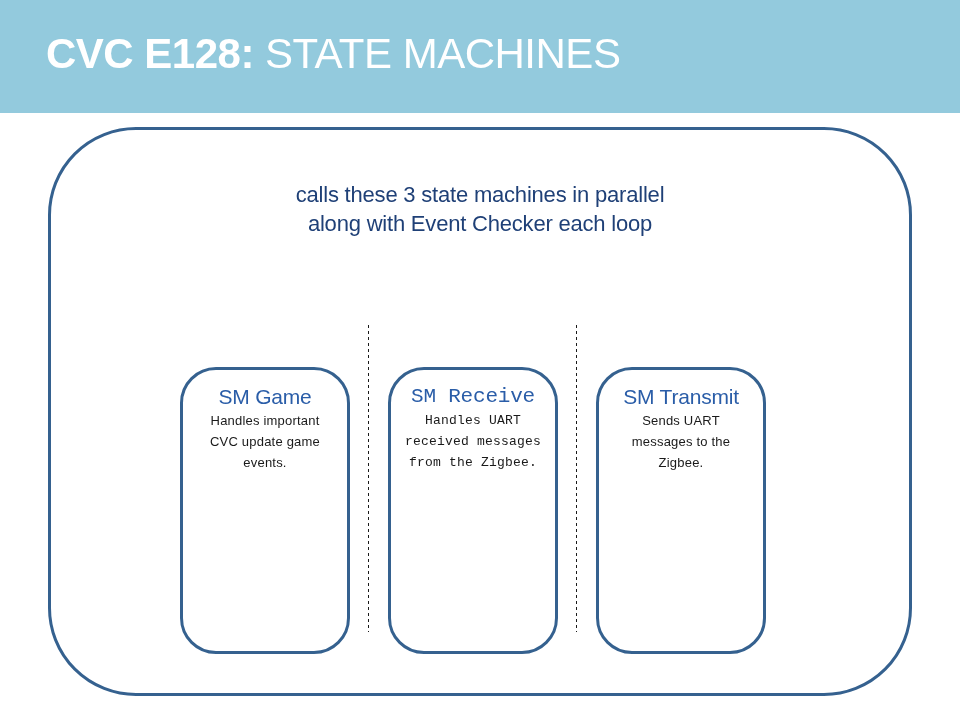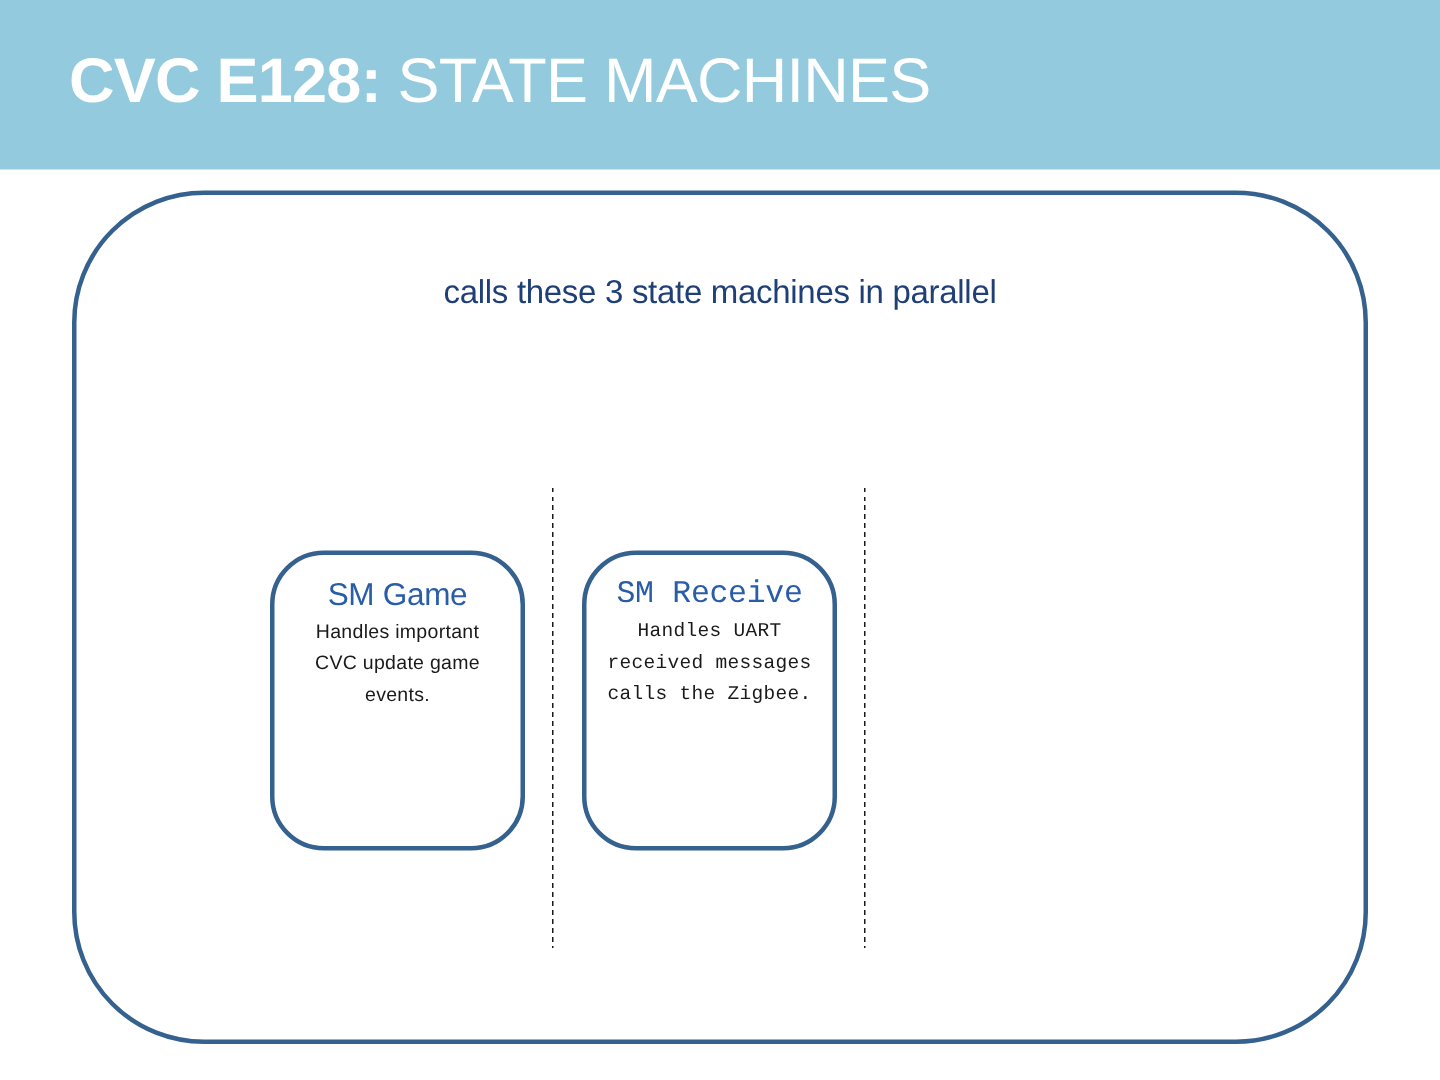--- a/index.html
+++ b/index.html
@@ -74,21 +74,21 @@
       to bottom,
       var(--dash) 0px, var(--dash) 3px,
       transparent 3px, transparent 6px);
   }
   .dash1{left:368px;}
   .dash2{left:576px;}
   
   .sm-box{
     position:absolute;
     top:367px;
-    width:170px;height:200px;
+    width:170px;height:287px;
     box-sizing:border-box;
     border:3px solid var(--outline);
     border-radius:36px;
     background:var(--background);
     text-align:center;
   }
   .box1{left:180px;}
   .box2{left:388px;font-family:Liberation Mono, monospace;}
   .box3{left:596px;}
   .sm-title{
@@ -112,37 +112,46 @@
 <div class="slide">
 
   <header class="titlebar">
     <h1><span class="t-bold">CVC E128:</span><span class="t-reg">STATE MACHINES</span></h1>
   </header>
 
   <div class="outer-box"></div>
 
   <p class="master-text">
     <span class="line">calls these 3 state machines in parallel</span>
+    <span class="line">along with Event Checker each loop</span>
   </p>
 
   <div class="dashline dash1"></div>
   <div class="dashline dash2"></div>
 
   <section class="sm-box box1">
     <div class="sm-title">SM Game</div>
     <div class="sm-body">
       <span class="bl">Handles important</span>
       <span class="bl">CVC update game</span>
       <span class="bl">events.</span>
     </div>
   </section>
 
   <section class="sm-box box2">
     <div class="sm-title">SM Receive</div>
     <div class="sm-body">
       <span class="bl">Handles UART</span>
       <span class="bl">received messages</span>
-      <span class="bl">calls the Zigbee.</span>
+      <span class="bl">from the Zigbee.</span>
     </div>
   </section>
 
+  <section class="sm-box box3">
+    <div class="sm-title">SM Transmit</div>
+    <div class="sm-body">
+      <span class="bl">Sends UART</span>
+      <span class="bl">messages to the</span>
+      <span class="bl">Zigbee.</span>
+    </div>
+  </section>
 
 </div>
 
 </body></html>

